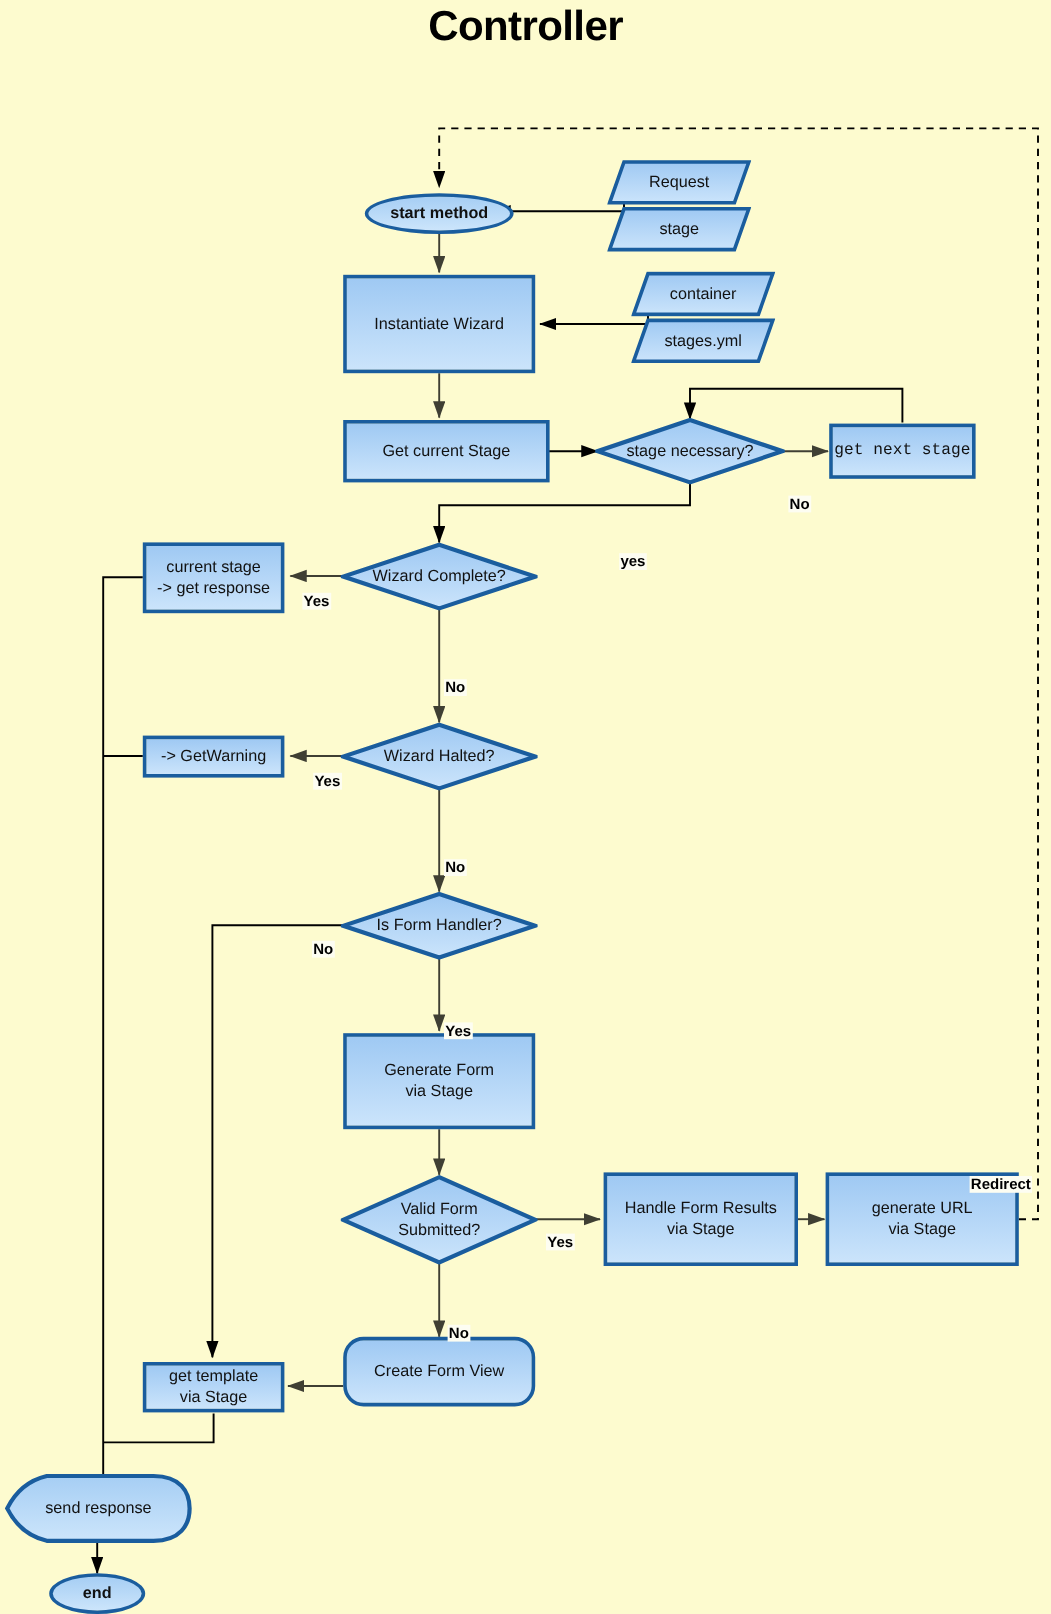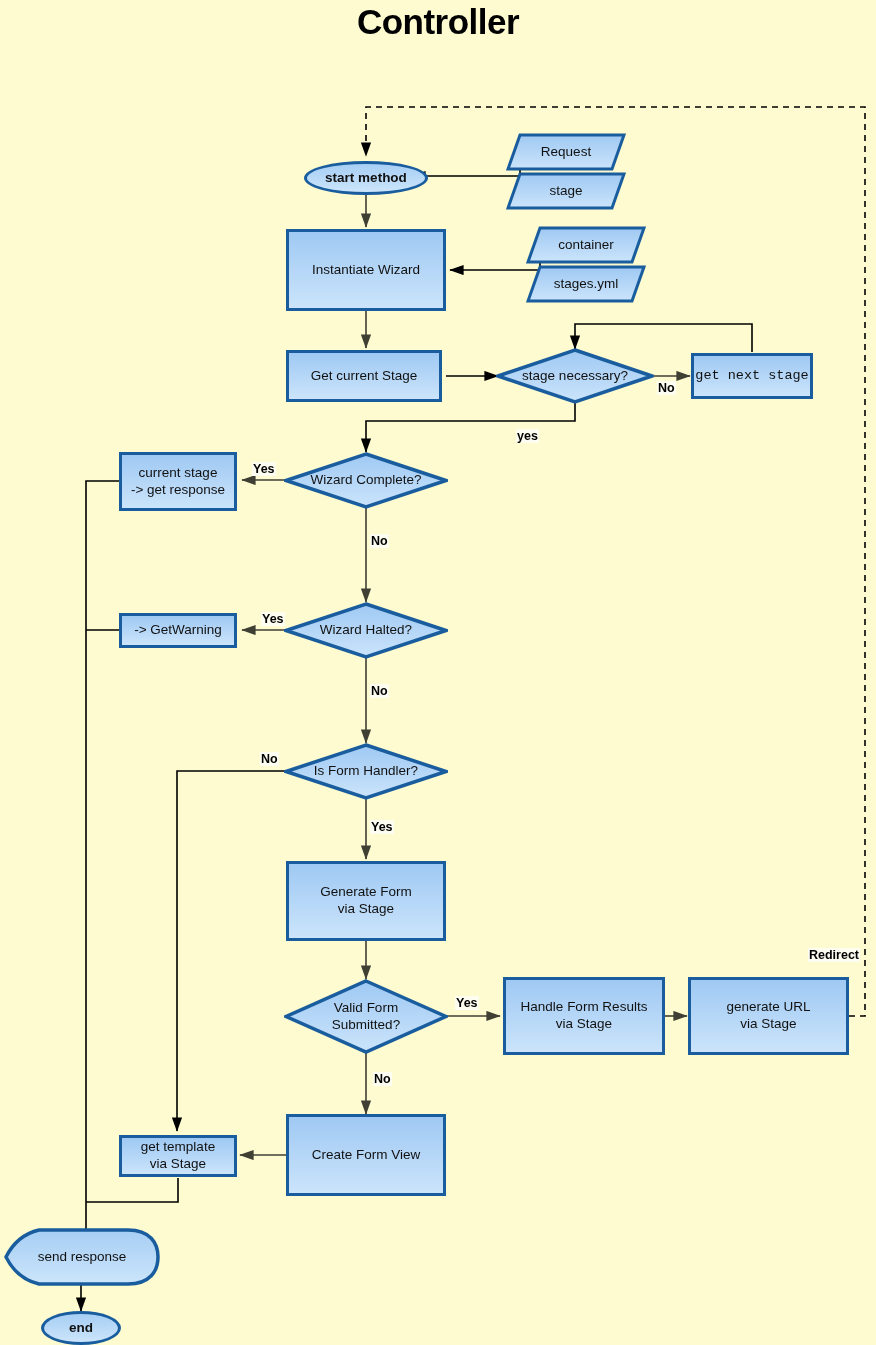--- a/index.html
+++ b/index.html
@@ -43,21 +43,21 @@
     font-size:13.5px;font-weight:bold;
   }
   
   .disp{background:transparent;font-size:13.5px;}
   .disp .lbl{position:relative;z-index:2;}
   .disp svg{position:absolute;left:0;top:0;width:100%;height:100%;z-index:1;}
 
   
   .elabel{
     position:absolute;font-size:12.5px;font-weight:bold;color:#000;
-    background:#fdfdf2;padding:0 1px;white-space:nowrap;
+    background:#fdfdf2;padding:0 1px;white-space:nowrap;margin-top:32px;
   }
 </style>
 </head>
 <body>
 
 <div id="stage">
 
   <div id="title">Controller</div>
 
   <svg id="wires" viewBox="0 0 876 1345">
@@ -158,21 +158,21 @@
     <span class="lbl">container</span>
   </div>
 
   <div class="node io" style="left:526px;top:265px;width:120px;height:38px;">
     <svg viewBox="0 0 120 38" preserveAspectRatio="none">
       <polygon points="14,2 118,2 106,36 2,36" fill="url(#g1)" stroke="#1a5d9e" stroke-width="3"></polygon>
     </svg>
     <span class="lbl">stages.yml</span>
   </div>
 
-  <div class="node proc" style="left:286px;top:350px;width:156px;height:52px;">
+  <div class="node proc" style="left:286px;top:350px;width:172px;height:52px;">
     <span class="lbl">Get current Stage</span>
   </div>
 
   <div class="node dec" style="left:496px;top:348px;width:158px;height:56px;">
     <svg viewBox="0 0 158 56" preserveAspectRatio="none">
       <defs>
           <linearGradient id="g2" x1="0" y1="0" x2="0" y2="1">
         <stop offset="0" stop-color="#9fc9f3"></stop>
             <stop offset="1" stop-color="#cbe4fb"></stop>
           </linearGradient>
@@ -232,21 +232,21 @@
   <div class="node proc" style="left:503px;top:977px;width:162px;height:78px;">
     <span class="lbl">Handle Form Results
 via Stage</span>
   </div>
 
   <div class="node proc" style="left:688px;top:977px;width:161px;height:78px;">
     <span class="lbl">generate URL
 via Stage</span>
   </div>
 
-  <div class="node proc" style="left:286px;top:1114px;width:160px;height:82px;">
+  <div class="node proc" style="left:286px;top:1114px;width:160px;height:58px;border-radius:17px;">
     <span class="lbl">Create Form View</span>
   </div>
 
   <div class="node proc" style="left:119px;top:1135px;width:118px;height:42px;text-align:center;">
     <span class="lbl">get template
 via Stage</span>
   </div>
 
   <div class="node disp" style="left:4px;top:1227px;width:156px;height:60px;">
     <svg viewBox="0 0 156 60" preserveAspectRatio="none">

